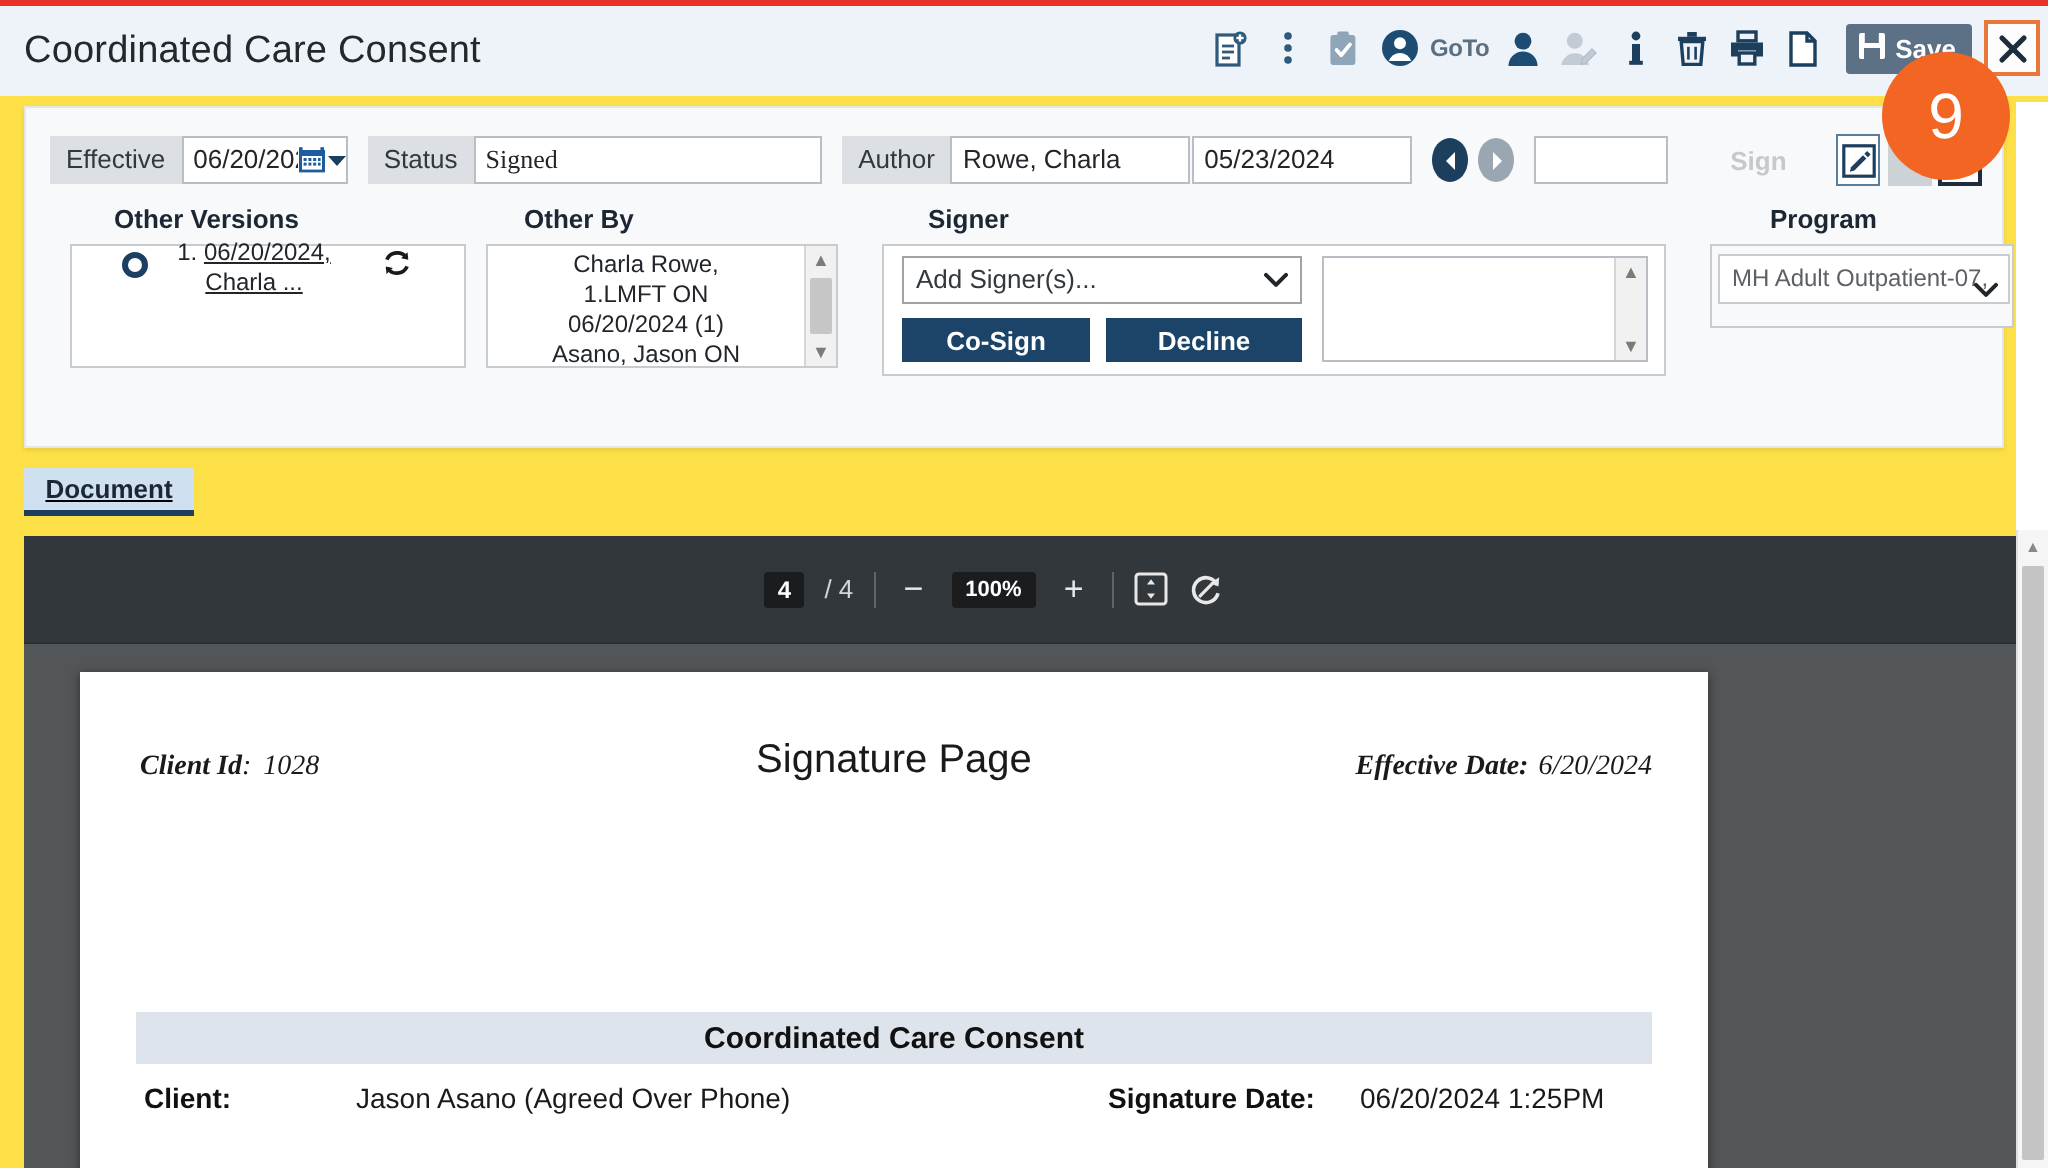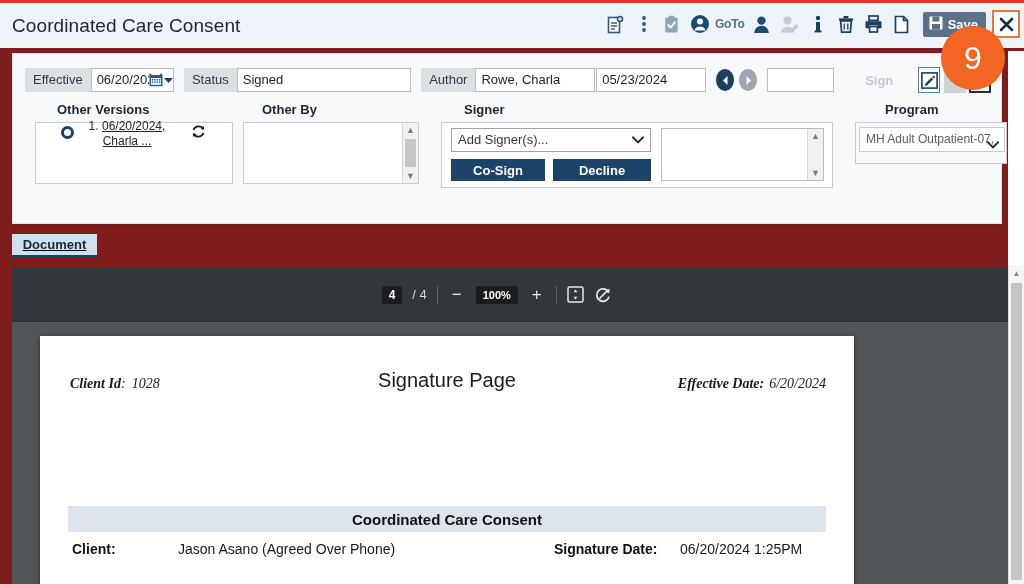--- a/index.html
+++ b/index.html
@@ -5,21 +5,21 @@
   * { box-sizing: border-box; margin: 0; padding: 0; }
   html, body {
     width: 1024px; height: 584px;
     font-family: "Liberation Sans", sans-serif;
     background: #ffffff;
     overflow: hidden;
   }
   #app {
     position: relative;
     width: 1024px; height: 584px;
-    background: #7f1d1d;
+    background: #fde047;
     border-top: 3px solid #e8322a;
     overflow: hidden;
   }
 
   
   .titlebar {
     position: absolute; top: 0; left: 0; right: 0; height: 45px;
     background: #eef3f9;
     display: flex; align-items: center;
   }
@@ -81,21 +81,21 @@
     font-size: 13px; height: 24px; line-height: 24px;
     padding: 0 8px; white-space: nowrap;
   }
   .inp {
     background: #ffffff; border: 1px solid #b9bec4;
     height: 24px; line-height: 22px;
     font-size: 13px; color: #22262a; padding: 0 5px;
     white-space: nowrap; overflow: hidden;
   }
   .inp.effective { width: 68px; border-right: none; }
-  .inp.status { width: 208px; }
+  .inp.status { width: 208px; font-family: Liberation Serif, serif; }
   .inp.author { width: 142px; }
   .inp.date2 { width: 130px; margin-left: 1px; }
   .inp.blank { width: 78px; margin-left: 10px; }
   .cal-btn {
     width: 30px; height: 24px; background: #ffffff;
     border: 1px solid #b9bec4; border-left: none;
     display: flex; align-items: center; justify-content: center; gap: 1px;
     margin-right: 10px;
   }
   .lbl.status-lbl { margin-left: 0; }
@@ -515,20 +515,26 @@
         <svg width="15" height="15" viewBox="0 0 16 16">
           <path d="M13.2 5.4 A6 6 0 0 0 2.6 6.2" fill="none" stroke="#1a1a1a" stroke-width="2"></path>
           <path d="M2.8 10.6 A6 6 0 0 0 13.4 9.8" fill="none" stroke="#1a1a1a" stroke-width="2"></path>
           <path d="M13.6 2.2 L14 6.2 L10.2 5.4 z" fill="#1a1a1a"></path>
           <path d="M2.4 13.8 L2 9.8 L5.8 10.6 z" fill="#1a1a1a"></path>
         </svg>
       </div>
 
       <div class="panel-title sb-title">Other By</div>
       <div class="panel-box sb-box">
+        <div class="sb-list">
+          <div class="sb-item">Charla Rowe,</div>
+          <div class="sb-item">1.LMFT ON</div>
+          <div class="sb-item">06/20/2024 (1)</div>
+          <div class="sb-item partial">Asano, Jason ON</div>
+        </div>
         <div class="vscroll">
           <div class="arrow up">▲</div>
           <div class="thumb"></div>
           <div class="arrow down">▼</div>
         </div>
       </div>
 
       <div class="panel-title sg-title">Signer</div>
       <div class="panel-box sg-box"></div>
       <div class="sg-select">

